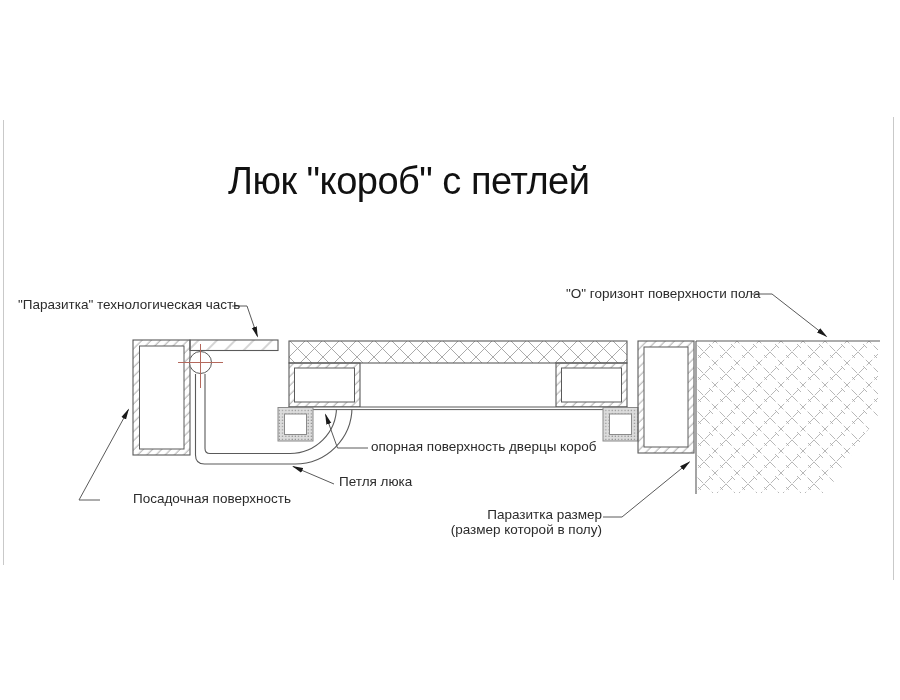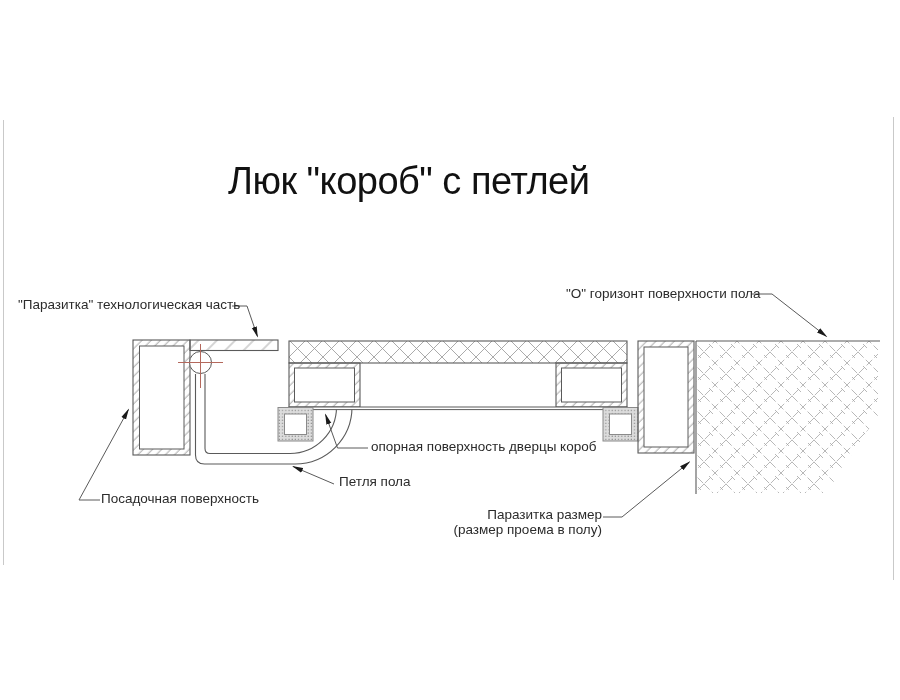--- a/index.html
+++ b/index.html
@@ -5,21 +5,21 @@
   :root{
     --line:#5a5a5a; --hatch:#9c9c9c; --centerline:#b4685c;
     --text:#2b2b2b; --title:#111111; --edge:#c9c9c9; --arrow:#1a1a1a;
   }
   html,body{margin:0;padding:0;background:#ffffff;}
   .canvas{position:relative;width:900px;height:700px;background:#ffffff;overflow:hidden;
           font-family:"Liberation Sans", sans-serif;}
   .title{position:absolute;left:228px;top:160px;font-size:38px;letter-spacing:-0.5px;
          color:var(--title);white-space:nowrap;}
   .lbl{position:absolute;font-size:13.5px;line-height:14.5px;color:var(--text);white-space:nowrap;}
-  .lbl span{display:block;}
+  .lbl span{display:block;margin-left:32px;}
   .right-align{text-align:right;}
   .edge-line{position:absolute;width:1px;background:var(--edge);}
   #edge-left{left:3px;top:120px;height:445px;}
   #edge-right{left:893px;top:117px;height:463px;}
   svg{position:absolute;left:0;top:0;}
   .ln{stroke:var(--line);stroke-width:1.1;fill:none;}
   .fillhatch{fill:url(#hatch);stroke:var(--line);stroke-width:1.1;}
   .fillbar{fill:url(#barhatch);stroke:var(--line);stroke-width:1.1;}
   .fillx{fill:url(#xhatch);stroke:var(--line);stroke-width:1.1;}
   .fillfloor{fill:url(#floorpat);stroke:none;}
@@ -128,24 +128,24 @@
     <path class="leader" d="M100 500 L79 500 L128.5 409.5" marker-end="url(#arrow)"></path>
     <path class="leader" d="M603 517 L622 517 L689.5 462" marker-end="url(#arrow)"></path>
   </svg>
 
   <div class="lbl" style="left:18px;top:298px;">"Паразитка" технологическая часть</div>
 
   <div class="lbl" style="left:566px;top:287px;">"О" горизонт поверхности пола</div>
 
   <div class="lbl" style="left:371px;top:440px;">опорная поверхность дверцы короб</div>
 
-  <div class="lbl" style="left:339px;top:475px;">Петля пола</div>
+  <div class="lbl" style="left:339px;top:475px;">Петля люка</div>
 
   <div class="lbl" style="left:101px;top:492px;">
     <span>Посадочная поверхность</span>
   </div>
 
   <div class="lbl right-align" style="left:400px;width:202px;top:508px;">
     <span>Паразитка размер</span>
-    <span>(размер проема в полу)</span>
+    <span>(размер которой в полу)</span>
   </div>
 
 </div>
 
 </body></html>

